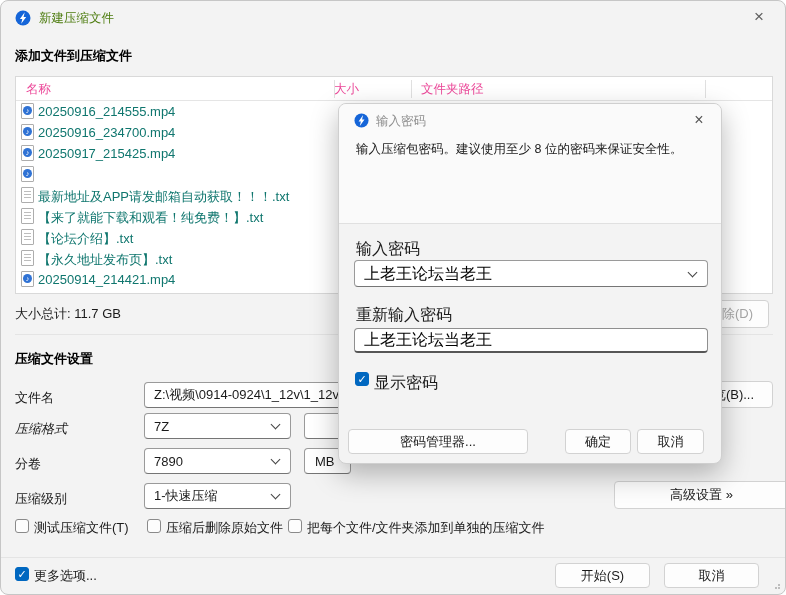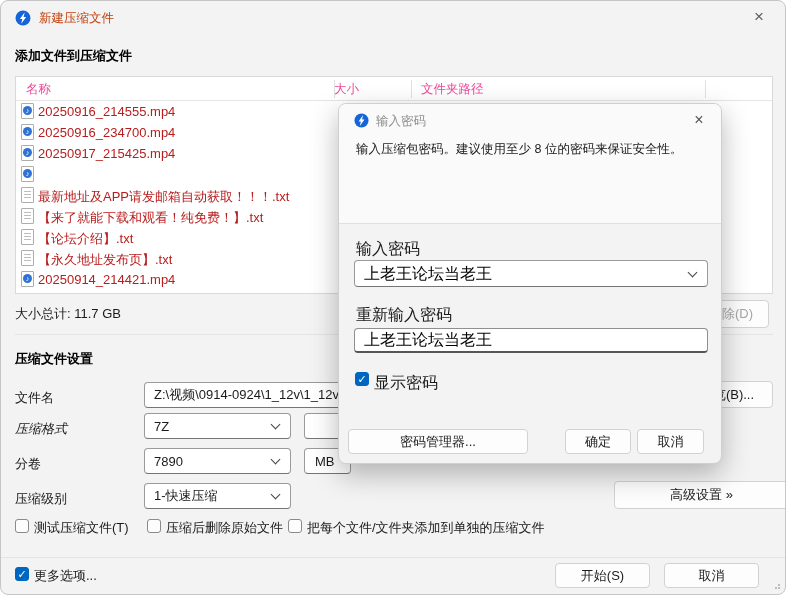--- a/index.html
+++ b/index.html
@@ -2,37 +2,37 @@
 <html><head>
 <meta charset="utf-8">
 <style>
   * { margin:0; padding:0; box-sizing:border-box; }
   html,body { width:786px; height:595px; background:#fff; font-family:"Liberation Sans", sans-serif; }
   .win { position:absolute; left:0; top:0; width:786px; height:595px; background:#f3f3f3;
          border:1px solid #c6c6c6; border-radius:8px; overflow:hidden; font-size:13px; color:#1a1a1a; }
   
   .titlebar { position:absolute; left:0; top:0; width:100%; height:36px; }
   .app-icon { position:absolute; left:14px; top:9px; width:16px; height:16px; }
-  .win-title { position:absolute; left:38px; top:9px; font-size:12.5px; color:#c2410c; line-height:16px; white-space:nowrap; }
+  .win-title { position:absolute; left:38px; top:9px; font-size:12.5px; color:#4d7c0f; line-height:16px; white-space:nowrap; }
   .win-close { position:absolute; right:12px; top:2px; width:28px; height:28px; text-align:center;
                line-height:28px; font-size:17px; color:#606060; cursor:default; }
   
   .h1 { position:absolute; left:14px; font-weight:bold; color:#000; white-space:nowrap; }
   .lab { position:absolute; white-space:nowrap; color:#1a1a1a; }
   
   .list { position:absolute; left:14px; top:75px; width:758px; height:218px; background:#fff;
           border:1px solid #d9d9d9; }
   .lhead { position:relative; height:24px; border-bottom:1px solid #e5e5e5; font-size:12.5px; color:#ec4899; }
   .lhead .c1 { position:absolute; left:10px; top:4px; }
   .lhead .c2 { position:absolute; left:318px; width:73px; top:4px; text-align:left; }
   .lhead .c3 { position:absolute; left:405px; top:4px;text-align:center; }
   .vline { position:absolute; top:3px; width:1px; height:18px; background:#e0e0e0; }
   .lbody { position:relative; }
   .frow { position:relative; height:21px; }
-  .fname { position:absolute; left:22px; top:3px; white-space:nowrap; color:#b91c1c; }
+  .fname { position:absolute; left:22px; top:3px; white-space:nowrap; color:#0f766e; }
   .ficon { position:absolute; left:5px; top:2px; width:13px; height:16px; background:#fff;
            border:1px solid #adadad; border-radius:1px; }
   .ficon.txt::after { content:""; position:absolute; left:2px; right:2px; top:3px; height:9px;
            background:repeating-linear-gradient(#bdbdbd 0 1px, transparent 1px 3px); }
   .ficon.mp4::after { content:"♪"; position:absolute; left:1px; top:2px; width:9px; height:9px;
            border-radius:50%; background:#2f72d4; color:#fff; font-size:7px; line-height:9px; text-align:center; }
   
   .btn { position:absolute; background:#fdfdfd; border:1px solid #d2d2d2; border-radius:4px;
          font-size:13px; color:#1a1a1a; text-align:center; font-family:inherit; }
   .btn.disabled { color:#a6a6a6; }

